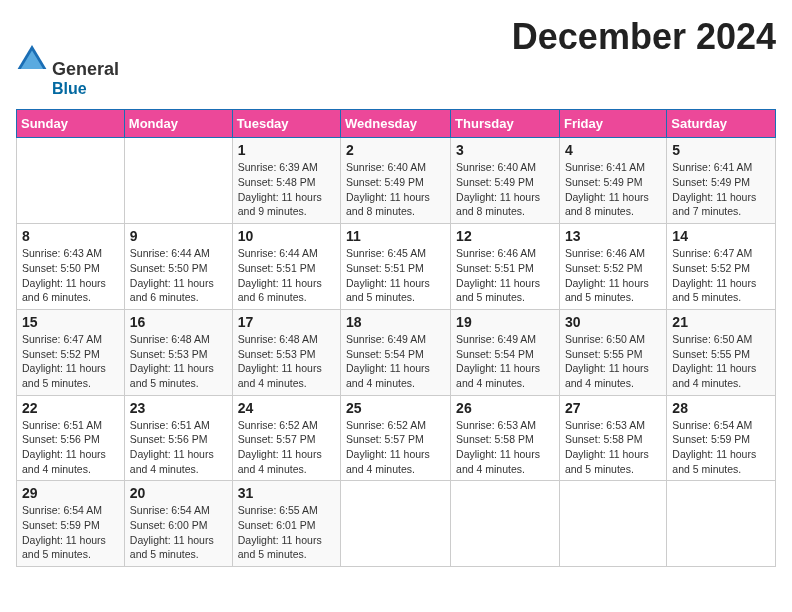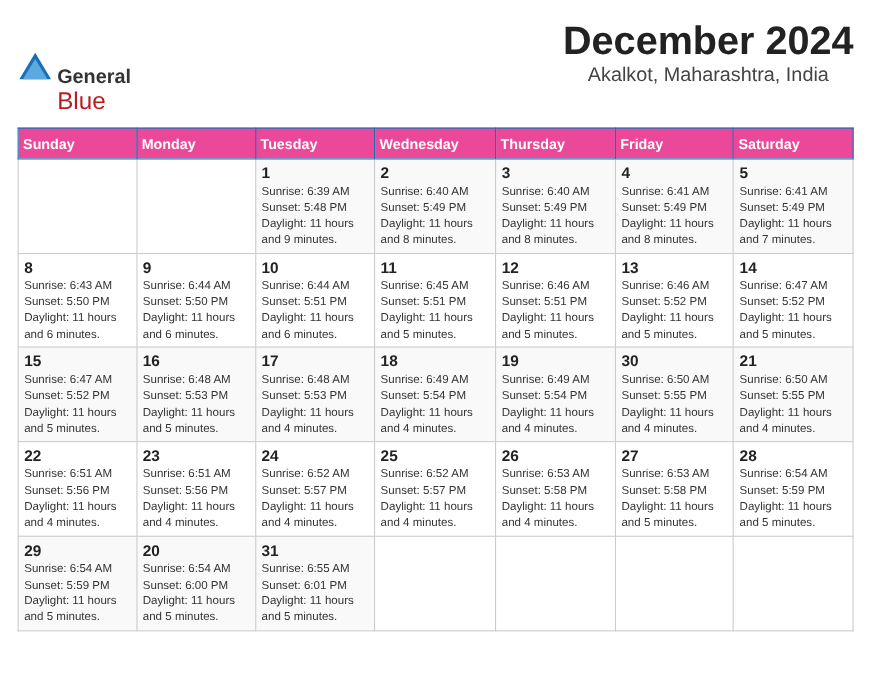--- a/index.html
+++ b/index.html
@@ -25,23 +25,23 @@
       flex-direction: column;
       line-height: 1.1;
       margin-top: 44px;
     }
     .logo-general {
       font-size: 18px;
       font-weight: bold;
       color: #333;
     }
     .logo-blue {
-      font-size: 22px;
-      font-weight: normal;
-      color: #b91c1c;
+      font-size: 16px;
+      font-weight: bold;
+      color: #0369a1;
     }
     .logo-icon {
       width: 32px;
       height: 32px;
       margin-right: 4px;
     }
     .title-block {
       text-align: center;
     }
     .month-title {
@@ -103,21 +103,20 @@
       <polygon points="20,5 38,35 2,35" fill="#1a6eb5"></polygon>
       <polygon points="20,12 34,35 6,35" fill="#5aaae0"></polygon>
     </svg>
     <div class="logo-text">
       <span class="logo-general">General</span>
       <span class="logo-blue">Blue</span>
     </div>
   </div>
   <div class="title-block">
     <div class="month-title">December 2024</div>
-    <div class="location-title">Akalkot, Maharashtra, India</div>
   </div>
 </div>
 
 <table>
   <thead>
     <tr>
     <th>Sunday</th>
         <th>Monday</th>
         <th>Tuesday</th>
         <th>Wednesday</th>

